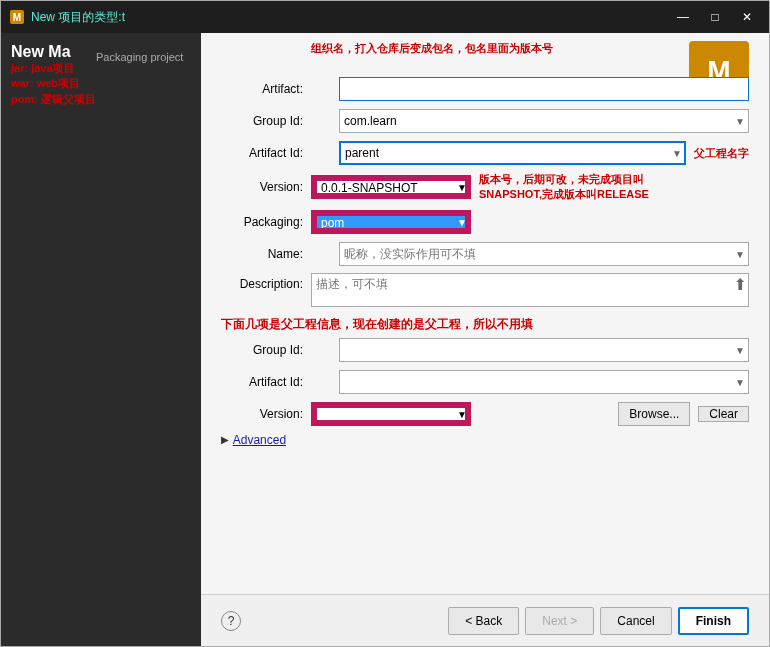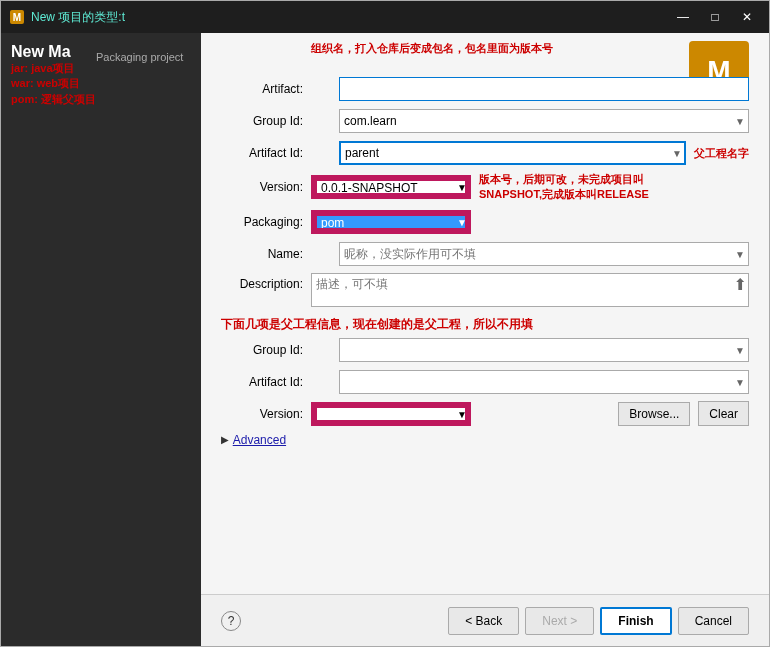--- a/index.html
+++ b/index.html
@@ -250,21 +250,21 @@
       height: 24px;
       padding: 0 10px;
       border: 1px solid #aaa;
       background: #e8e8e8;
       font-size: 12px;
       cursor: pointer;
       margin-left: 4px;
     }
 
     .clear-btn {
-      height: 25px;
+      height: 16px;
       padding: 0 10px;
       border: 1px solid #aaa;
       background: #e8e8e8;
       font-size: 12px;
       cursor: pointer;
       margin-left: 4px;
     }
   </style>
 </head>
 <body>
@@ -409,19 +409,19 @@
         </div>
       </div>
 
       <div class="bottom-bar">
         <div class="help-icon">
           <span>?</span>
         </div>
         <div class="nav-buttons">
           <button class="nav-btn">&lt; Back</button>
           <button class="nav-btn" disabled="">Next &gt;</button>
+          <button class="nav-btn">Cancel</button>
           <button class="nav-btn primary">Finish</button>
-          <button class="nav-btn">Cancel</button>
         </div>
       </div>
     </div>
   </div>
 </div>
 
 </body></html>

